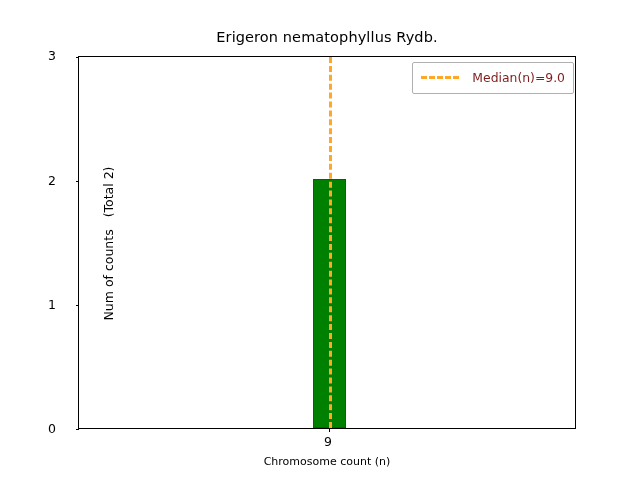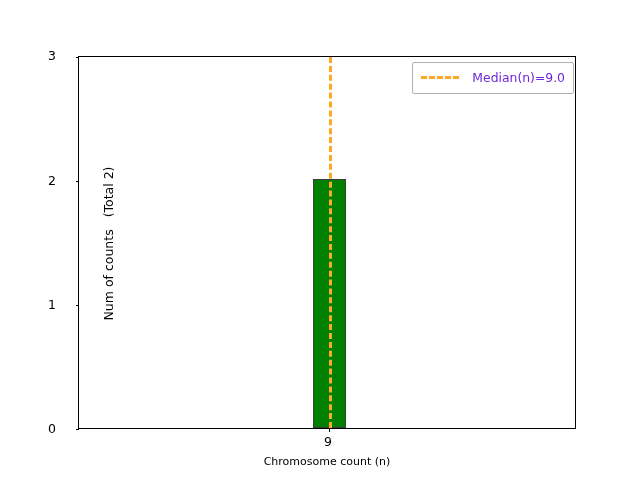--- a/index.html
+++ b/index.html
@@ -147,35 +147,36 @@
   }
   .legend-swatch {
     width: 38px;
     height: 0;
     border-top: 3px dashed #ffa726;
     margin-right: 9px;
     flex: 0 0 38px;
   }
   .legend-text {
     font-size: 12.4px;
-    color: #6d28d9;
+    color: #7f1d1d;
     white-space: nowrap;
     flex: 1 1 auto;
     text-align: right;
   }
   .legend-row.second .legend-text {
     text-align: right;
     padding-right: 0;
   }
 </style>
 </head>
 <body>
 
 <div id="figure">
 
+  <div id="chart-title">Erigeron nematophyllus Rydb.</div>
 
   <div id="plot-area">
 
     <div class="bar" style="left:234px; width:33px; bottom:0; height:248.7px;"></div>
 
     <div id="median-line" style="left:250px;"></div>
 
     <div class="ytick-mark" style="top:372.4px;"></div>
     <div class="ytick-mark" style="top:248.3px;"></div>
     <div class="ytick-mark" style="top:124.2px;"></div>

